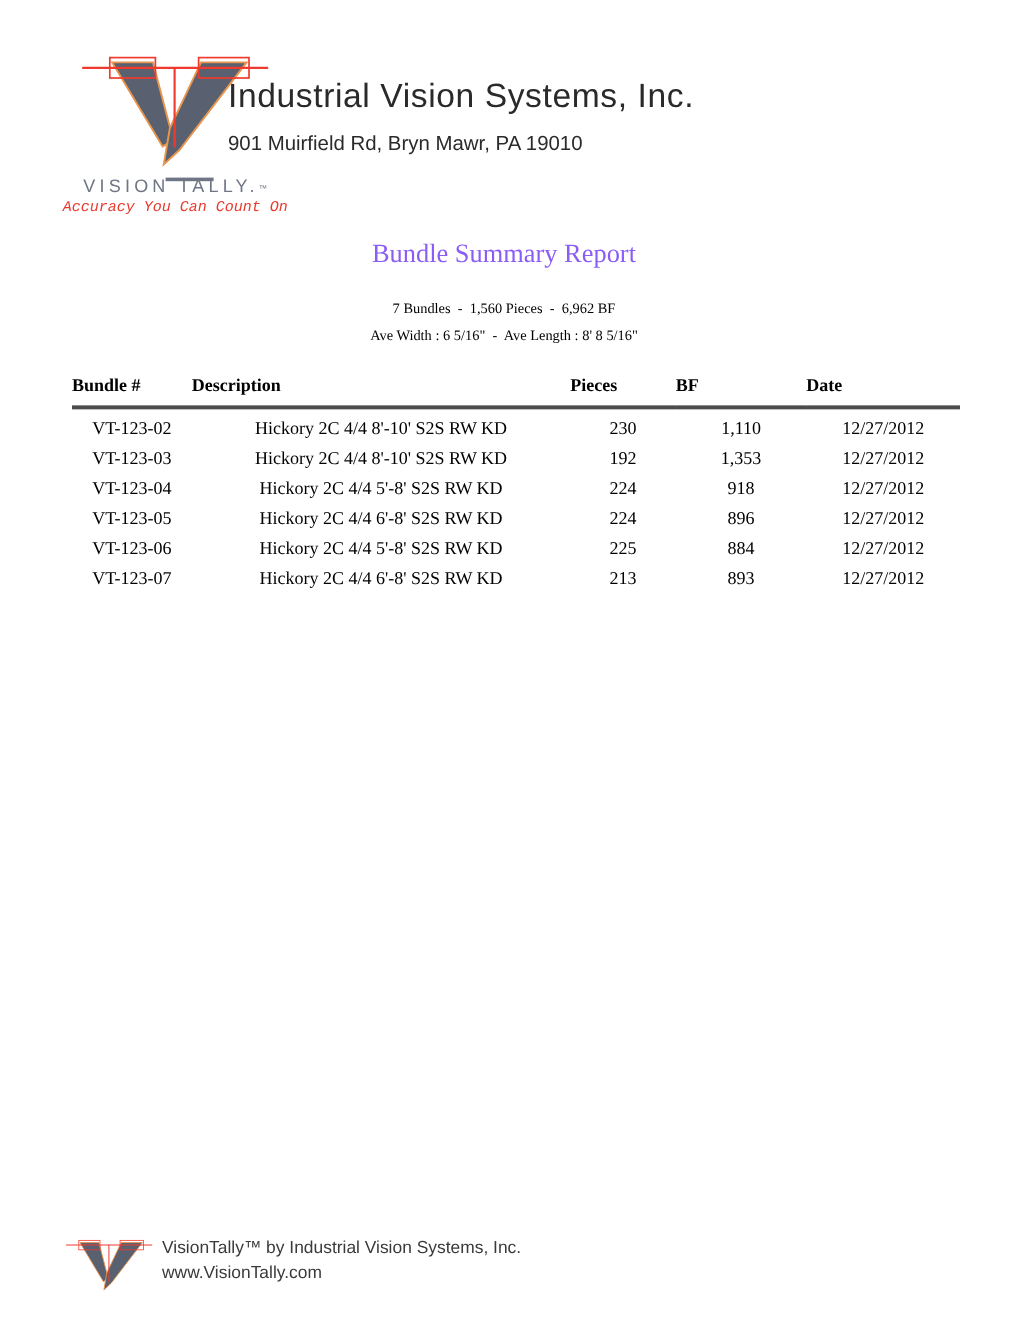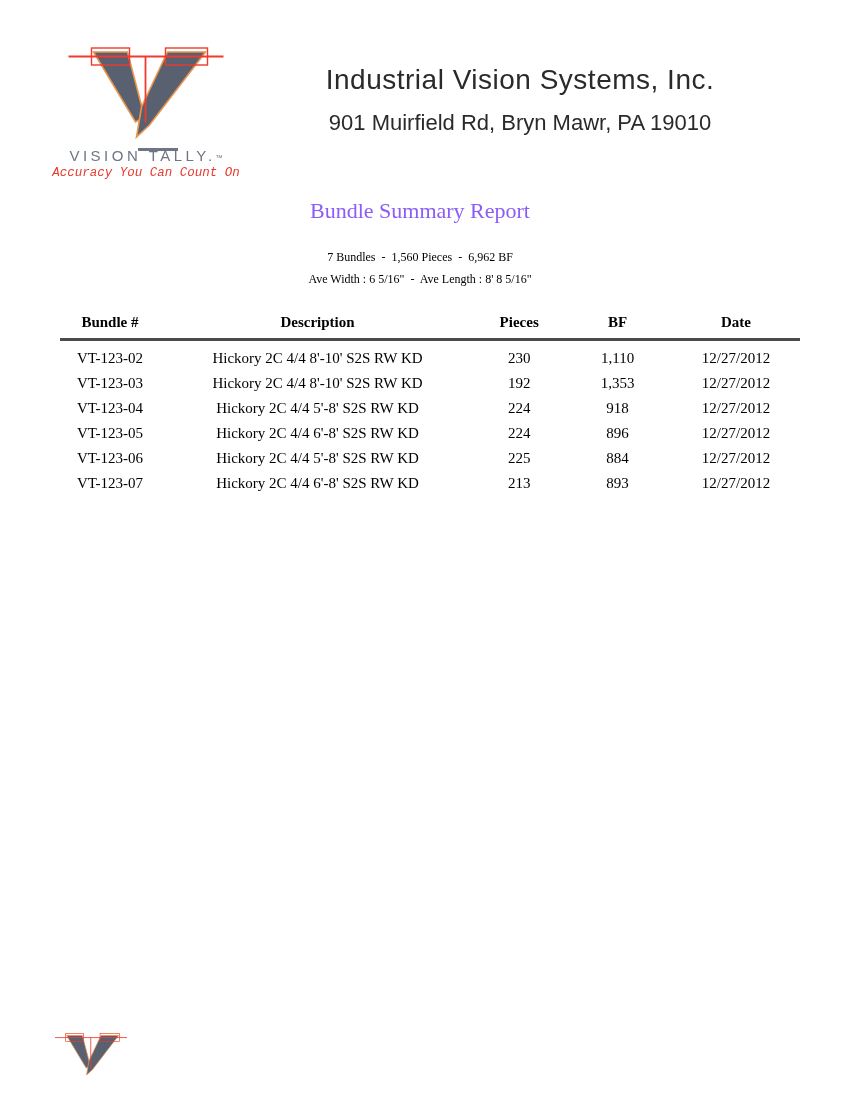--- a/index.html
+++ b/index.html
@@ -62,32 +62,31 @@
     color: #e8392c;
     white-space: nowrap;
   }
 
   
   .company-header {
     position: absolute;
     left: 190px;
     right: 0;
     top: 64px;
-    text-align: center;
     font-family: "Liberation Sans", sans-serif;
     color: #2a2a2a;
   }
   .company-name {
     font-size: 28px;
     font-weight: 400;
     letter-spacing: 0.5px;
     margin: 0 0 8px 0;
   }
   .company-address {
-    font-size: 22px;
+    font-size: 17px;
     margin: 14px 0 4px 0;
   }
   .company-contact {
     font-size: 17px;
     margin: 0;
   }
 
   
   .report-title {
     position: absolute;
@@ -119,21 +118,21 @@
     width: 740px;
   }
   table.bundle-table {
     width: 100%;
     border-collapse: collapse;
     font-size: 15px;
     color: #000000;
   }
   table.bundle-table th {
     font-weight: bold;
-    text-align: center;
+    text-align: left;
     padding: 0 0 7px 0;
     border-bottom: 3px solid #4b4b4b;
   }
   table.bundle-table td {
     text-align: center;
     height: 25px;
     padding: 0;
     vertical-align: middle;
   }
   table.bundle-table tbody tr:first-child td { padding-top: 5px; }
@@ -259,14 +258,18 @@
   </div>
 
   <svg class="footer-logo" viewBox="0 0 155 100" aria-hidden="true">
     <polygon points="25,8 59,8 76,73 67,78" fill="#59606f" stroke="#e8954e" stroke-width="1.6"></polygon>
     <polygon points="99,8 137,8 81,81 68,93 73,63" fill="#59606f" stroke="#e8954e" stroke-width="1.6"></polygon>
     <rect x="23" y="4" width="38" height="17" fill="none" stroke="#f03a2e" stroke-width="1.4"></rect>
     <rect x="97" y="4" width="42" height="17" fill="none" stroke="#f03a2e" stroke-width="1.4"></rect>
     <line x1="0" y1="12.5" x2="155" y2="12.5" stroke="#f03a2e" stroke-width="1.8"></line>
     <line x1="77" y1="12.5" x2="77" y2="79" stroke="#f03a2e" stroke-width="1.8"></line>
   </svg>
+  <div class="footer-text">
+    <div>VisionTally™ by Industrial Vision Systems, Inc.</div>
+    <div>www.VisionTally.com</div>
+  </div>
 
 </div>
 
 </body></html>

